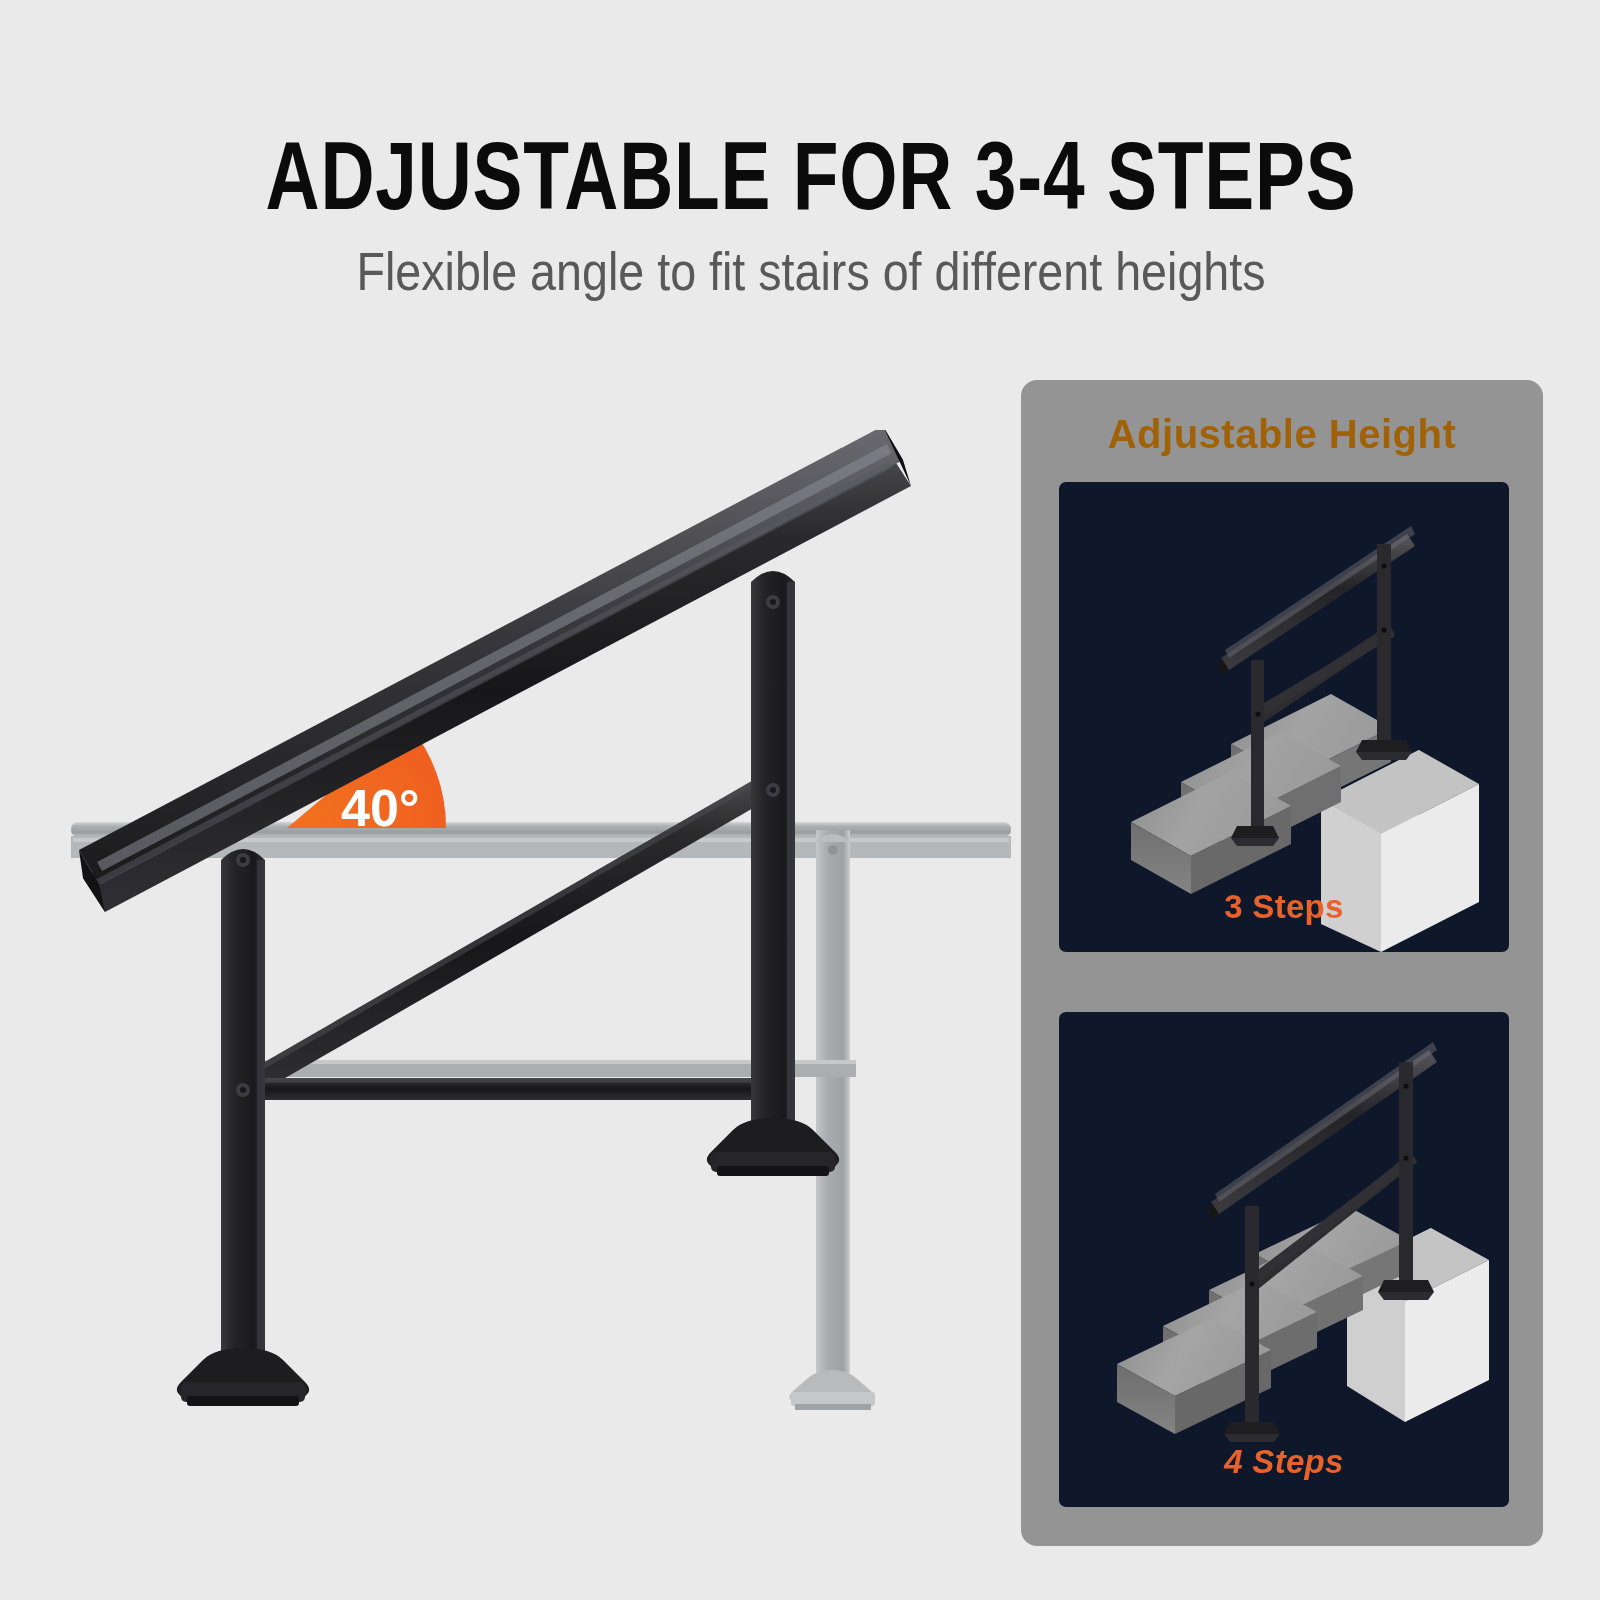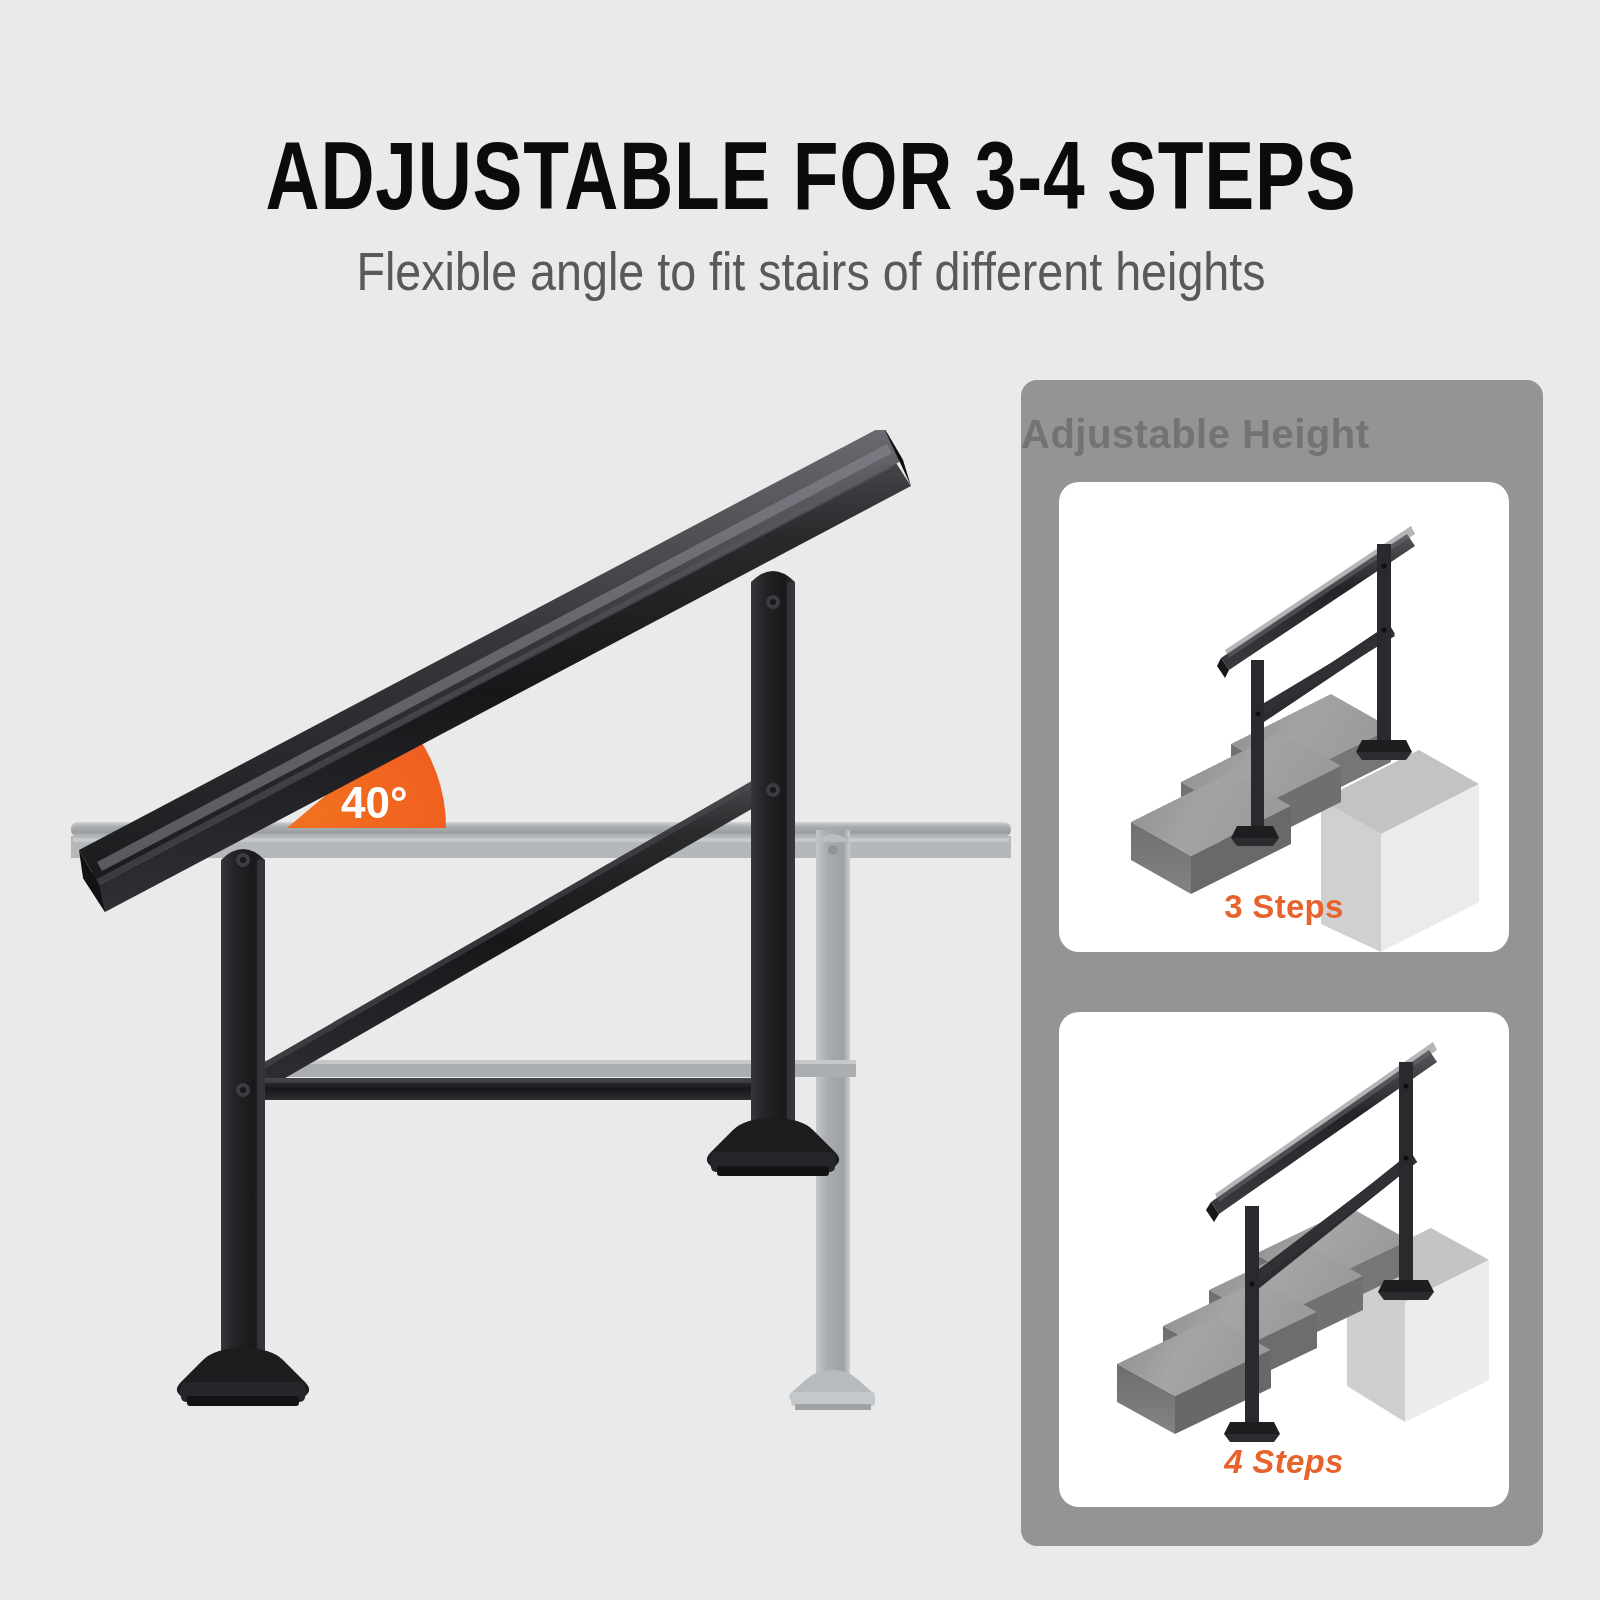--- a/index.html
+++ b/index.html
@@ -43,31 +43,32 @@
     position:absolute;
     left:1010px; top:380px;
     width:522px; height:1166px;
     background:#949494;
     border-radius:16px;
   }
   .panel-title{
     position:absolute;
     left:1010px; top:412px;
     width:522px;
-    color:#737373;
+    text-align:center;
+    color:#a16207;
     font-weight:bold;
     font-size:40px;
     letter-spacing:0.5px;
   }
   .card{
     position:absolute;
     left:1048px;
     width:450px;
-    background:#ffffff;
-    border-radius:20px;
+    background:#0f172a;
+    border-radius:7px;
     overflow:hidden;
   }
   .card.c1{ top:482px; height:470px; }
   .card.c2{ top:1012px; height:495px;font-style:italic; }
   .card-label{
     position:absolute;
     left:0; bottom:26px; width:100%;
     text-align:center;
     font-weight:bold;
     font-size:33px;
@@ -76,21 +77,21 @@
   }
   .card-art{ position:absolute; left:0; top:0; width:450px; height:100%; }
 
   
   .hero{ position:absolute; left:40px; top:430px; width:980px; height:1080px; }
 
   
   .badge-text{
     position:absolute;
     left:330px; top:778px;
-    font-size:44px;
+    font-size:52px;
     font-weight:bold;
     color:#ffffff;
     letter-spacing:0px;
     z-index:40;
     pointer-events:none;
   }
 </style>
 </head>
 <body>
 

